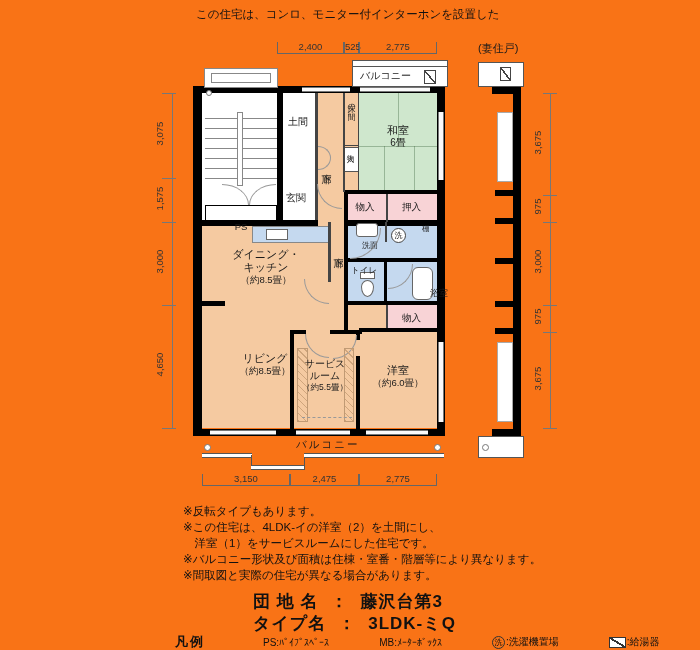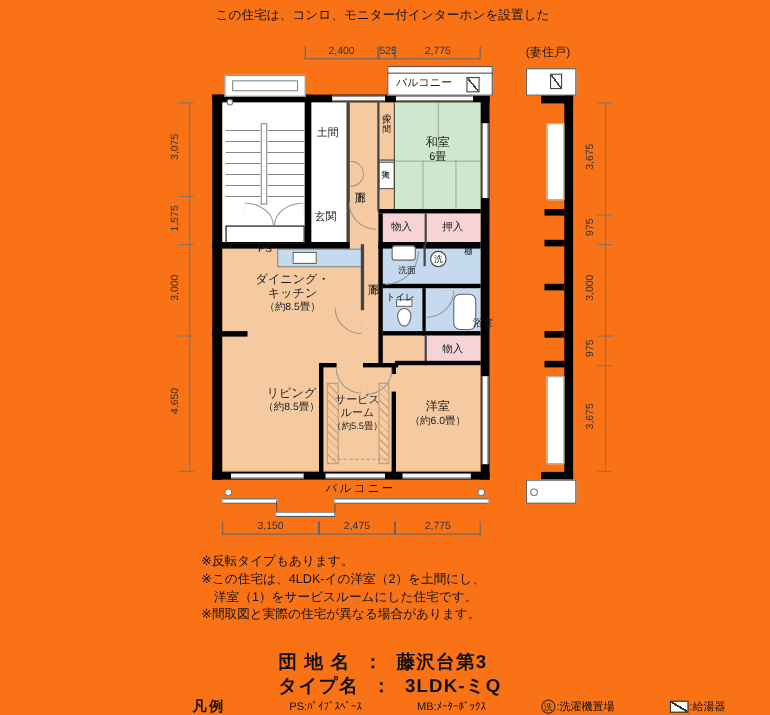--- a/index.html
+++ b/index.html
@@ -248,20 +248,21 @@
   <div class="vdim" style="left:515px;top:373px;">3,675</div>
 
   <div class="dimh" style="left:202px;top:474px;width:88px;"><span>3,150</span></div>
   <div class="dimh" style="left:290px;top:474px;width:69px;"><span>2,475</span></div>
   <div class="dimh" style="left:359px;top:474px;width:78px;"><span>2,775</span></div>
 
   <div class="abs" style="left:183px;top:503px;">
     <div class="note-line">※反転タイプもあります。</div>
     <div class="note-line">※この住宅は、4LDK-イの洋室（2）を土間にし、</div>
     <div class="note-line">　洋室（1）をサービスルームにした住宅です。</div>
+    <div class="note-line">※バルコニー形状及び面積は住棟・室番・階層等により異なります。</div>
     <div class="note-line">※間取図と実際の住宅が異なる場合があります。</div>
   </div>
 
   <div class="title-row" style="left:253px;top:590px;">
     <span>団 地 名</span>
     <span class="sep">：</span>
     <span>藤沢台第3</span>
   </div>
   <div class="title-row" style="left:253px;top:612px;">
     <span>タイプ名</span>

